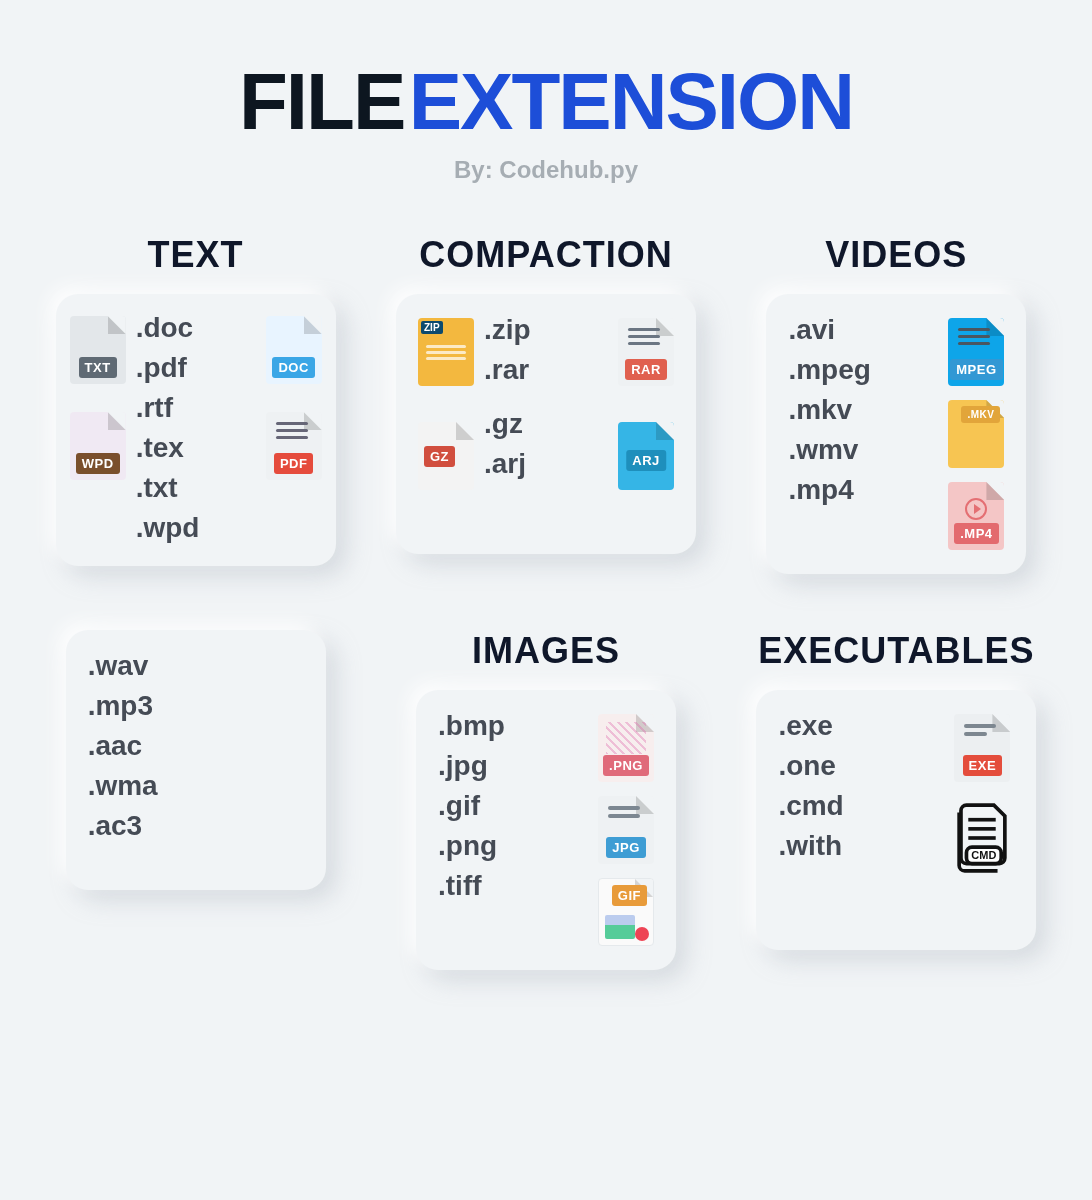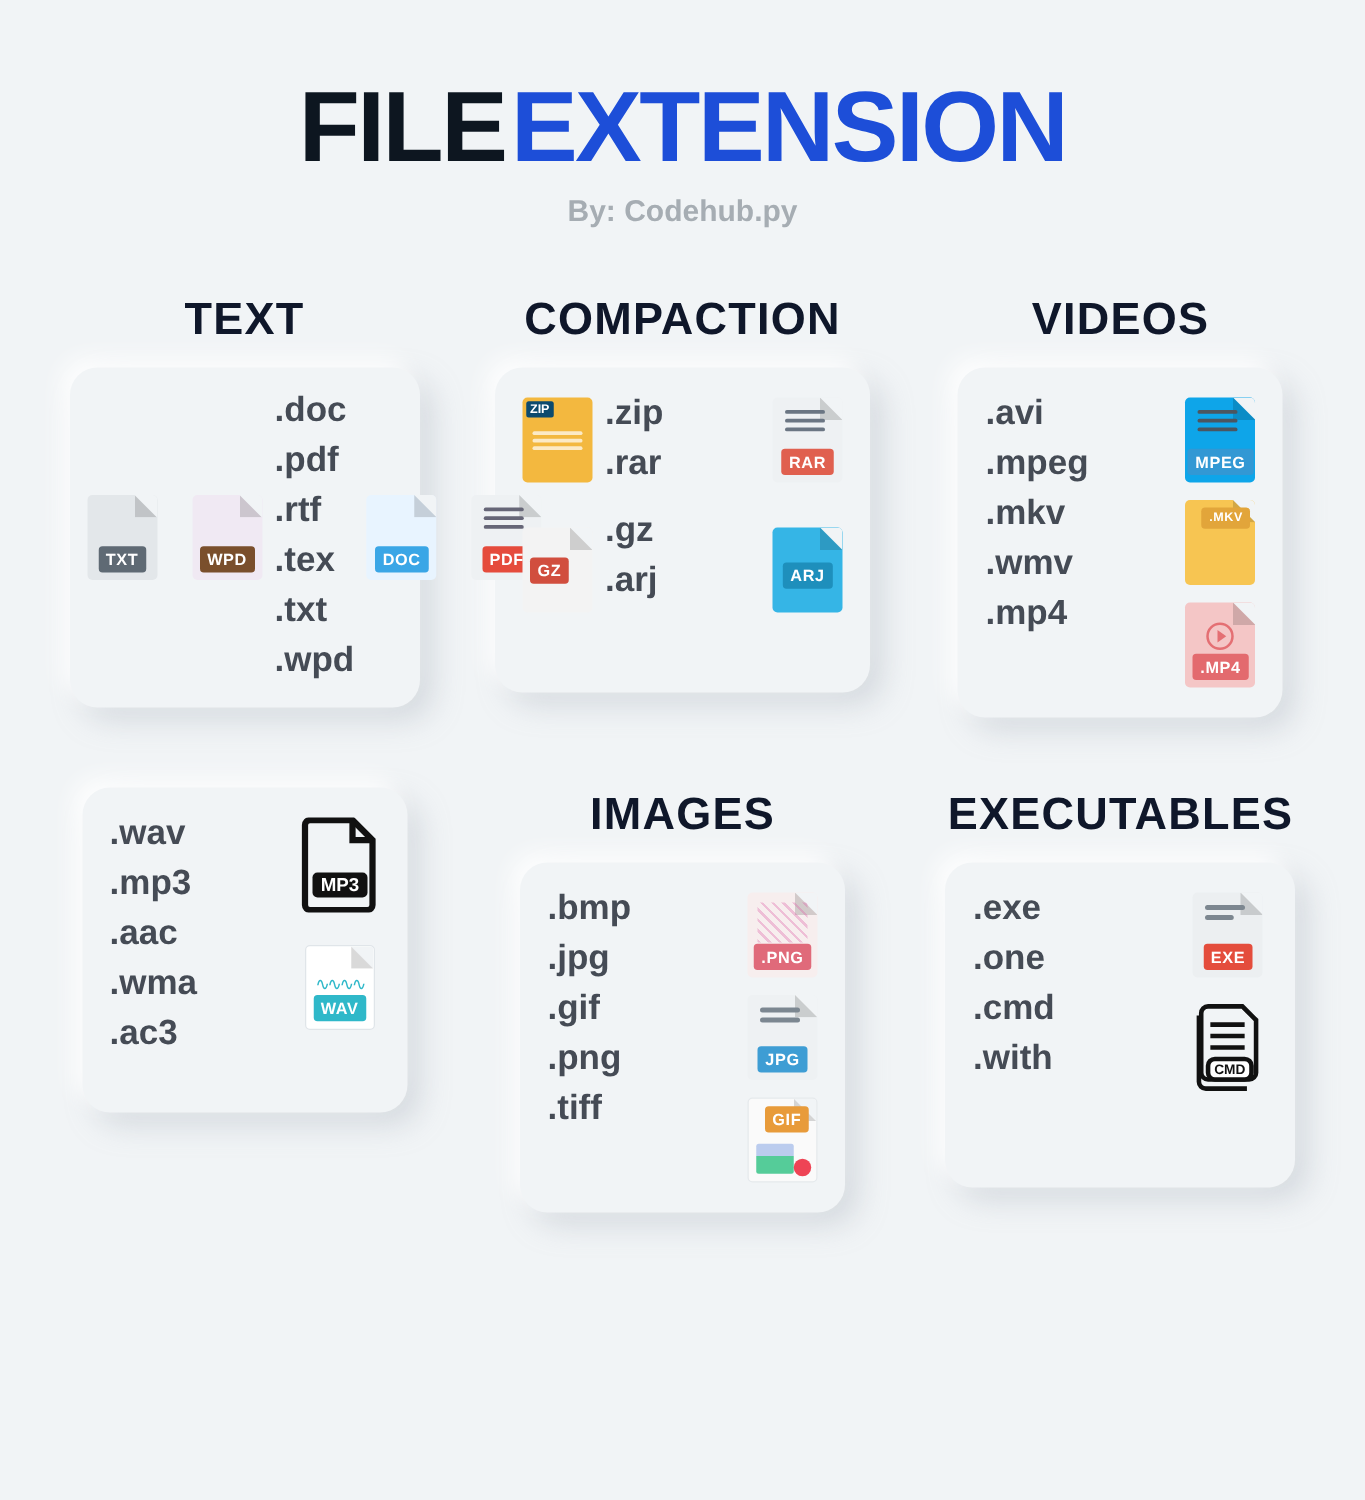--- a/index.html
+++ b/index.html
@@ -182,21 +182,21 @@
   .fi-gif .pic{position:absolute;bottom:6px;left:6px;right:18px;height:24px;background:linear-gradient(180deg,#bce 0 40%, #5c9 40%);border-radius:2px;}
   .fi-gif .dot{position:absolute;bottom:4px;right:4px;width:14px;height:14px;background:#e45;border-radius:50%;}
   .fi-gif .badge{background:#e89b3a; top:6px; right:6px; position:absolute;}
 
   
   .file-svg { width:64px; height:76px; }
 
   
   .text-card { width: 280px; padding: 18px 14px 22px 14px; gap:8px;}
   .text-card .left-icons, .text-card .right-icons {
-    display:flex; gap:28px; align-items:center; padding-top:4px;
+    display:flex; flex-direction:column; gap:28px; align-items:center; padding-top:4px;
   }
   .text-card .exts { padding: 0 2px; }
 </style>
 </head>
 <body>
 
 <div class="page" data-name="infographic">
 
   <div class="title" data-name="page-title">
     <span class="title-line title-word1" data-name="title-word-file">FILE</span>
@@ -320,33 +320,20 @@
     </div>
 
     <div class="category" data-name="category-audios">
       <div class="card" data-name="category-card">
         <div class="exts">
           <div class="ext" data-name="extension-label">.wav</div>
           <div class="ext" data-name="extension-label">.mp3</div>
           <div class="ext" data-name="extension-label">.aac</div>
           <div class="ext" data-name="extension-label">.wma</div>
           <div class="ext" data-name="extension-label">.ac3</div>
-        </div>
-        <div class="icons" style="gap:26px;">
-          <svg class="file-svg" viewBox="0 0 64 76" data-name="mp3-file-icon">
-            <path d="M8 2 H42 L58 18 V70 a4 4 0 0 1 -4 4 H8 a4 4 0 0 1 -4 -4 V6 a4 4 0 0 1 4 -4 Z" fill="none" stroke="#111" stroke-width="5"></path>
-            <path d="M42 2 V18 H58" fill="none" stroke="#111" stroke-width="5"></path>
-            <rect x="10" y="44" width="44" height="20" rx="4" fill="#111"></rect>
-            <text x="32" y="59" text-anchor="middle" fill="#fff" font-family="Arial" font-weight="900" font-size="15">MP3</text>
-          </svg>
-          <div class="file-icon cut fi-wav" data-name="wav-file-icon">
-              <div class="fold"></div>
-              <div class="wave">∿∿∿∿</div>
-              <span class="badge">WAV</span>
-            </div>
         </div>
       </div>
     </div>
 
     <div class="category" data-name="category-images">
       <div class="cat-title" data-name="category-title">IMAGES</div>
       <div class="card" data-name="category-card">
         <div class="exts">
           <div class="ext" data-name="extension-label">.bmp</div>
           <div class="ext" data-name="extension-label">.jpg</div>

